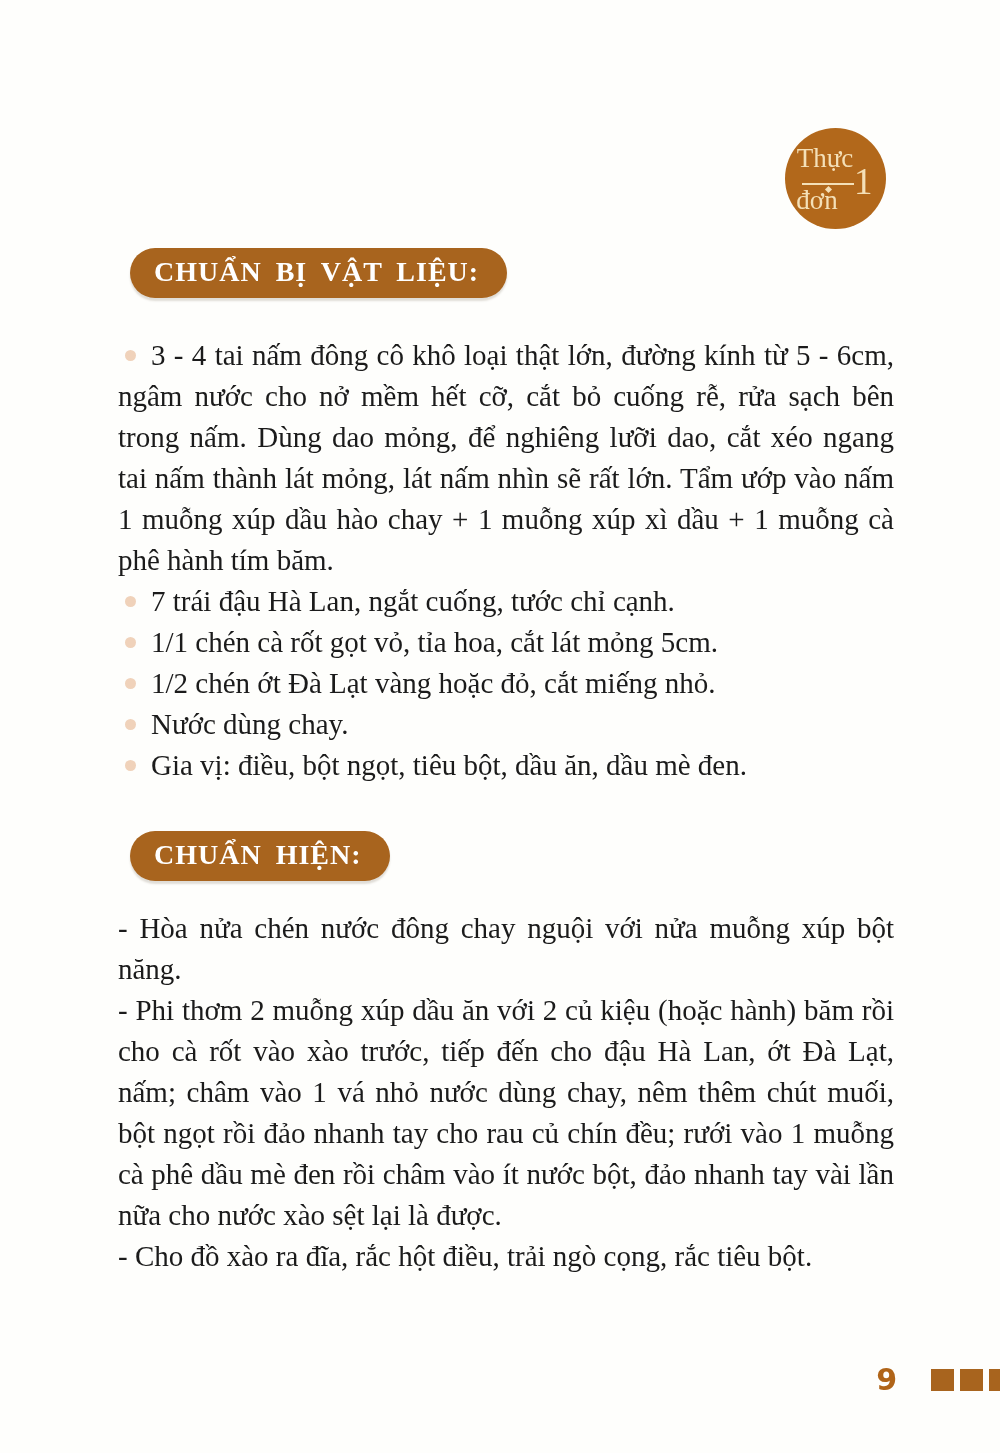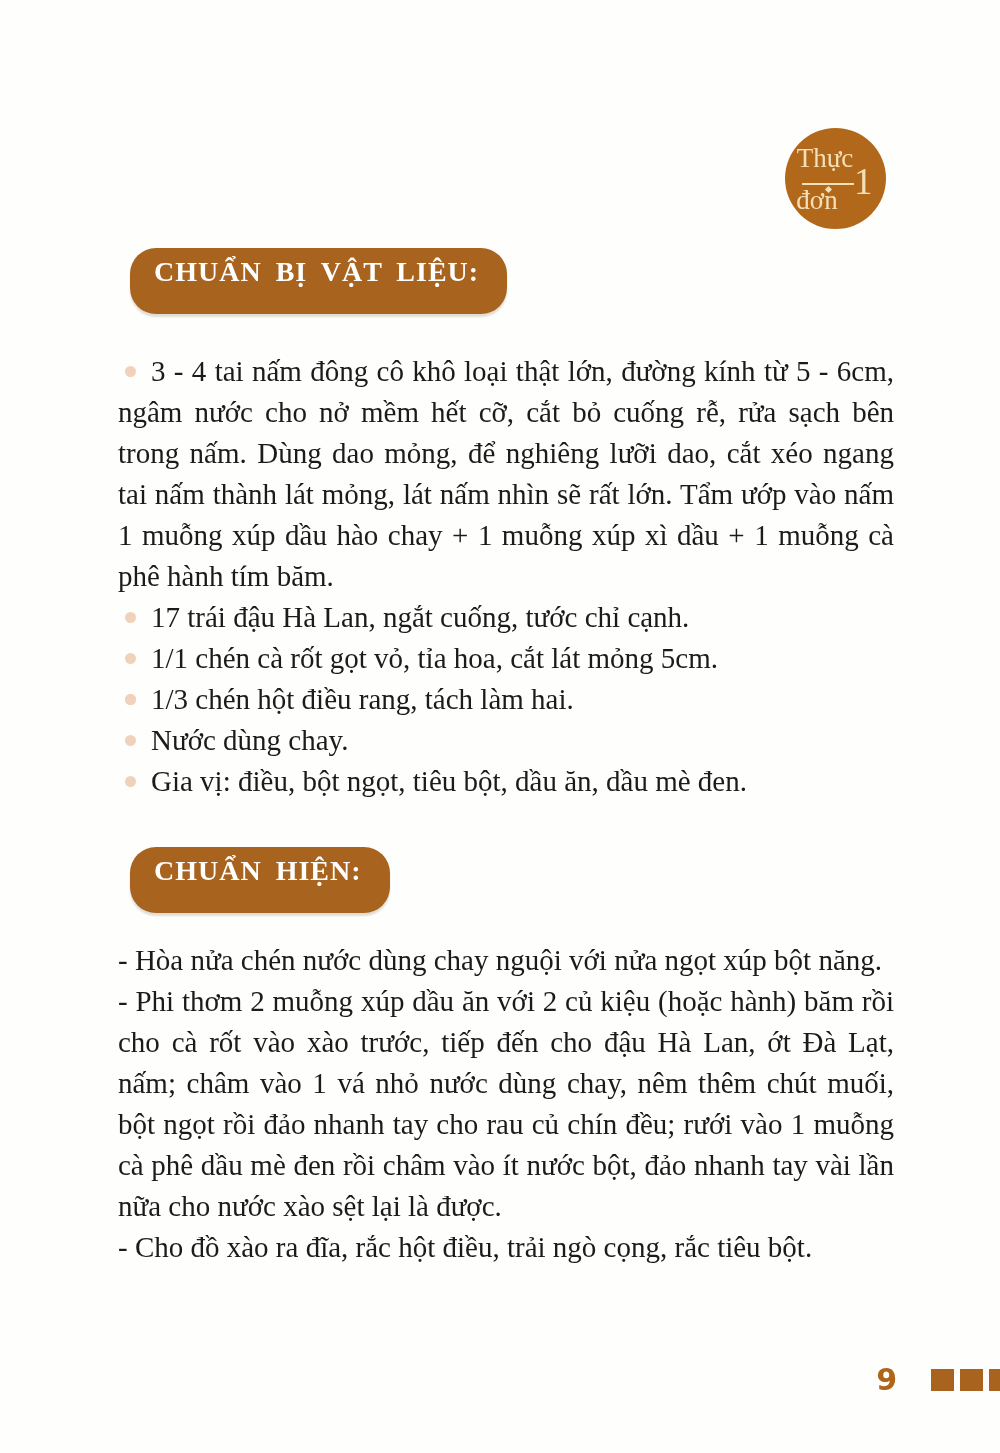--- a/index.html
+++ b/index.html
@@ -48,21 +48,21 @@
   .pill {
     display:inline-block;
     margin-left:12px;
     background:var(--accent-brown,#a8641e);
     color:#ffffff;
     font-weight:bold;
     font-size:28px;
     letter-spacing:1px;
     word-spacing:6px;
     line-height:1;
-    padding:10px 28px 28px 24px;
+    padding:10px 28px 12px 24px;
     border-radius:26px;
     box-shadow:0 3px 2px rgba(90,70,50,0.18);
   }
   .pill.first { margin-top:248px; }
   .pill.second { margin-top:45px; }
 
   .ing-list { margin-top:37px; }
   p.ing {
     position:relative;
     font-size:29px; line-height:41px;
@@ -115,33 +115,32 @@
     <div class="num">1</div>
   </div>
 
   <div class="content">
 
     
     <div class="pill first">CHUẨN BỊ VẬT LIỆU:</div>
 
     <div class="ing-list">
       <p class="ing"><span class="bullet"></span><span>3 - 4 tai nấm đông cô khô loại thật lớn, đường kính từ 5 - 6cm, ngâm nước cho nở mềm hết cỡ, cắt bỏ cuống rễ, rửa sạch bên trong nấm. Dùng dao mỏng, để nghiêng lưỡi dao, cắt xéo ngang tai nấm thành lát mỏng, lát nấm nhìn sẽ rất lớn. Tẩm ướp vào nấm 1 muỗng xúp dầu hào chay + 1 muỗng xúp xì dầu + 1 muỗng cà phê hành tím băm.</span></p>
-      <p class="ing"><span class="bullet"></span><span>17 trái đậu Hà Lan, ngắt cuống, tước chỉ cạnh.</span></p>
+      <p class="ing"><span class="bullet"></span><span>7 trái đậu Hà Lan, ngắt cuống, tước chỉ cạnh.</span></p>
       <p class="ing"><span class="bullet"></span><span>1/1 chén cà rốt gọt vỏ, tỉa hoa, cắt lát mỏng 5cm.</span></p>
-      <p class="ing"><span class="bullet"></span></p>
-      <p class="ing"><span class="bullet"></span><span>1/3 chén hột điều rang, tách làm hai.</span></p>
+      <p class="ing"><span class="bullet"></span><span>1/2 chén ớt Đà Lạt vàng hoặc đỏ, cắt miếng nhỏ.</span></p>
       <p class="ing"><span class="bullet"></span><span>Nước dùng chay.</span></p>
       <p class="ing"><span class="bullet"></span><span>Gia vị: điều, bột ngọt, tiêu bột, dầu ăn, dầu mè đen.</span></p>
     </div>
 
     
     <div class="pill second">CHUẨN HIỆN:</div>
 
     <div class="steps">
-      <p class="step">- Hòa nửa chén nước dùng chay nguội với nửa ngọt xúp bột năng.</p>
+      <p class="step">- Hòa nửa chén nước đông chay nguội với nửa muỗng xúp bột năng.</p>
       <p class="step">- Phi thơm 2 muỗng xúp dầu ăn với 2 củ kiệu (hoặc hành) băm rồi cho cà rốt vào xào trước, tiếp đến cho đậu Hà Lan, ớt Đà Lạt, nấm; châm vào 1 vá nhỏ nước dùng chay, nêm thêm chút muối, bột ngọt rồi đảo nhanh tay cho rau củ chín đều; rưới vào 1 muỗng cà phê dầu mè đen rồi châm vào ít nước bột, đảo nhanh tay vài lần nữa cho nước xào sệt lại là được.</p>
       <p class="step">- Cho đồ xào ra đĩa, rắc hột điều, trải ngò cọng, rắc tiêu bột.</p>
     </div>
 
   </div>
 
   <div class="footer">
     <div class="pageno">9</div>
     <div class="squares">
       <div class="sq"></div>

